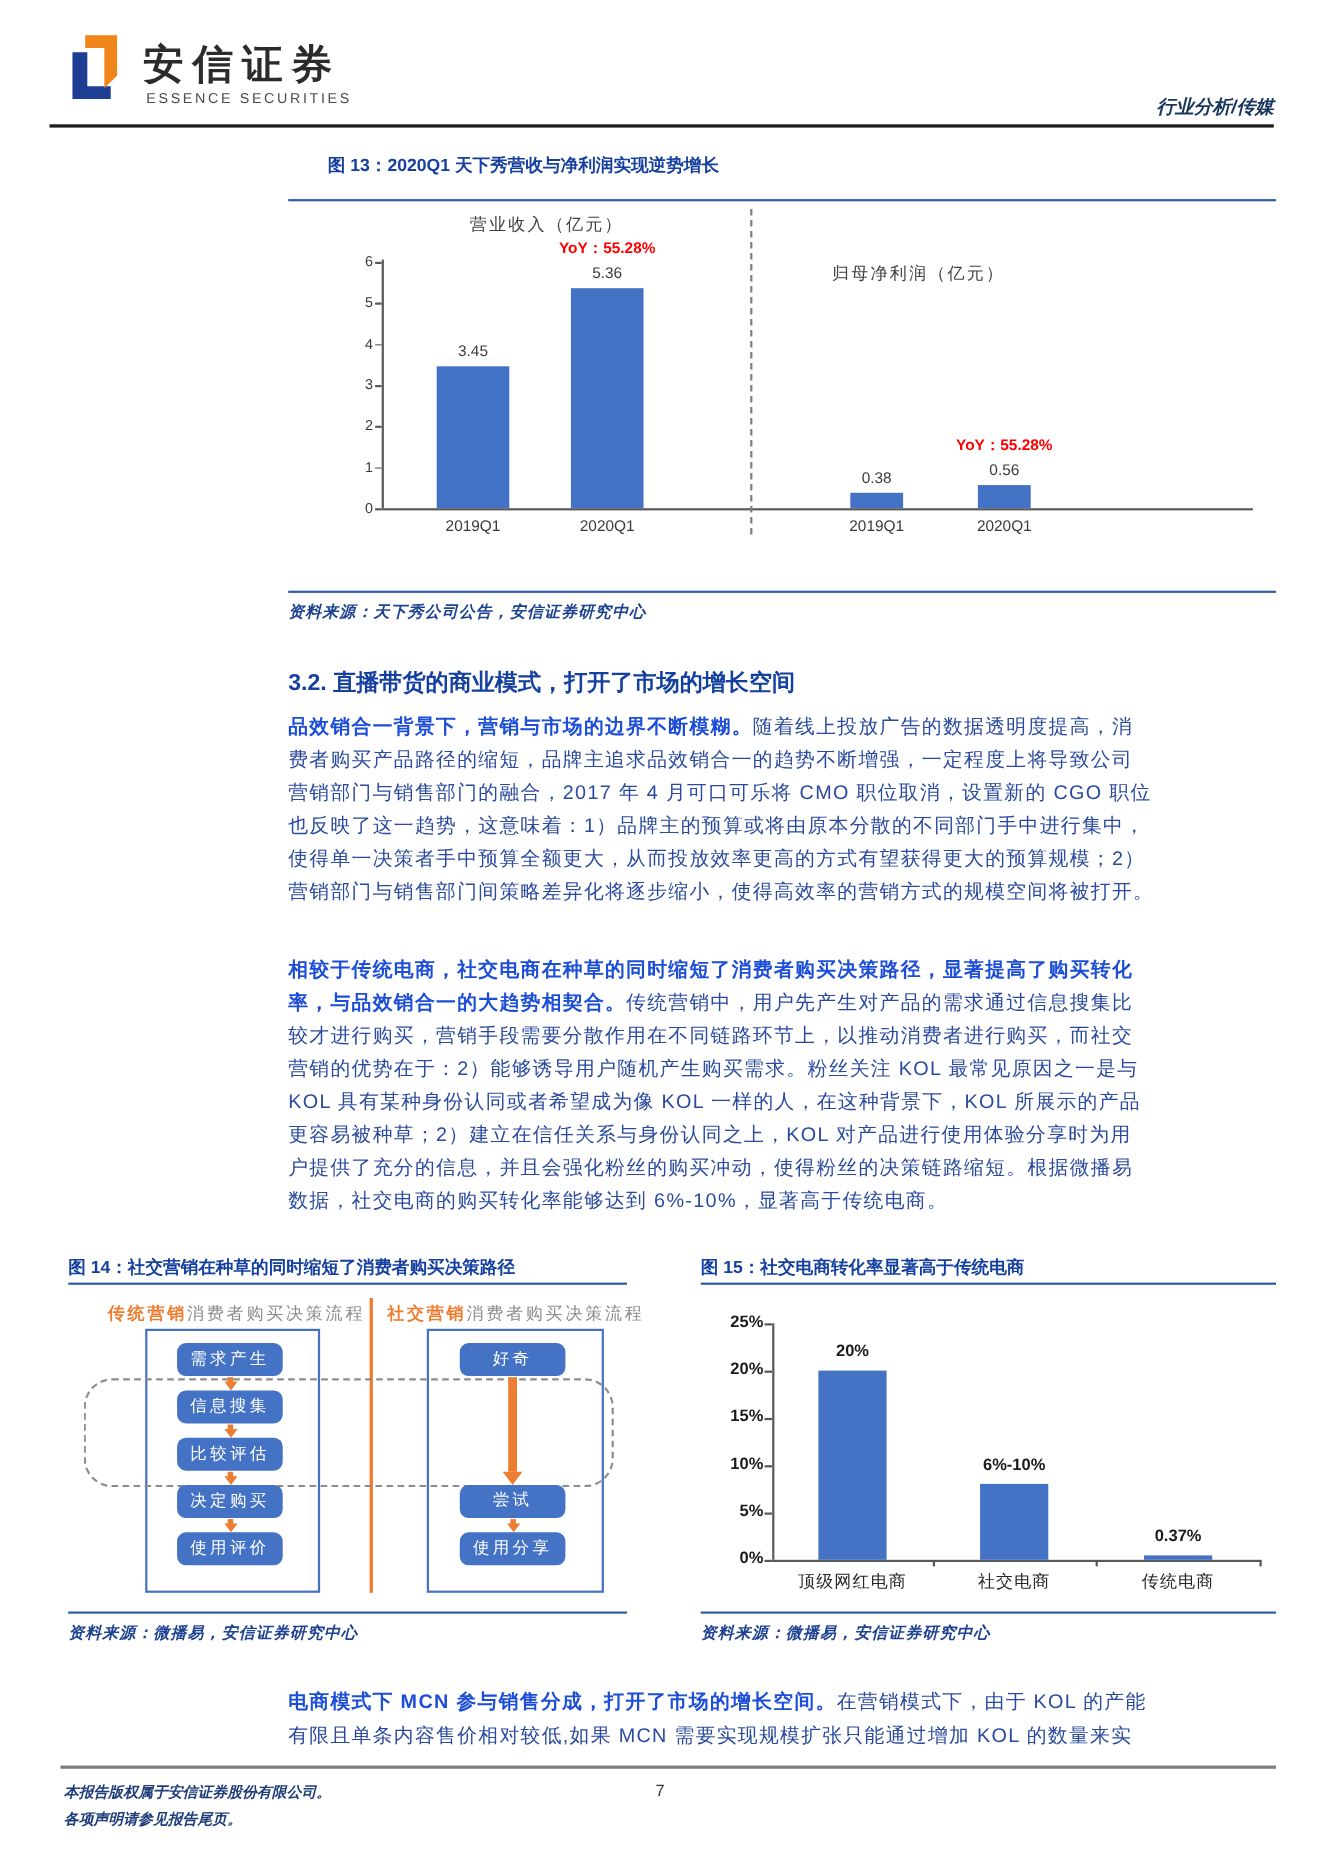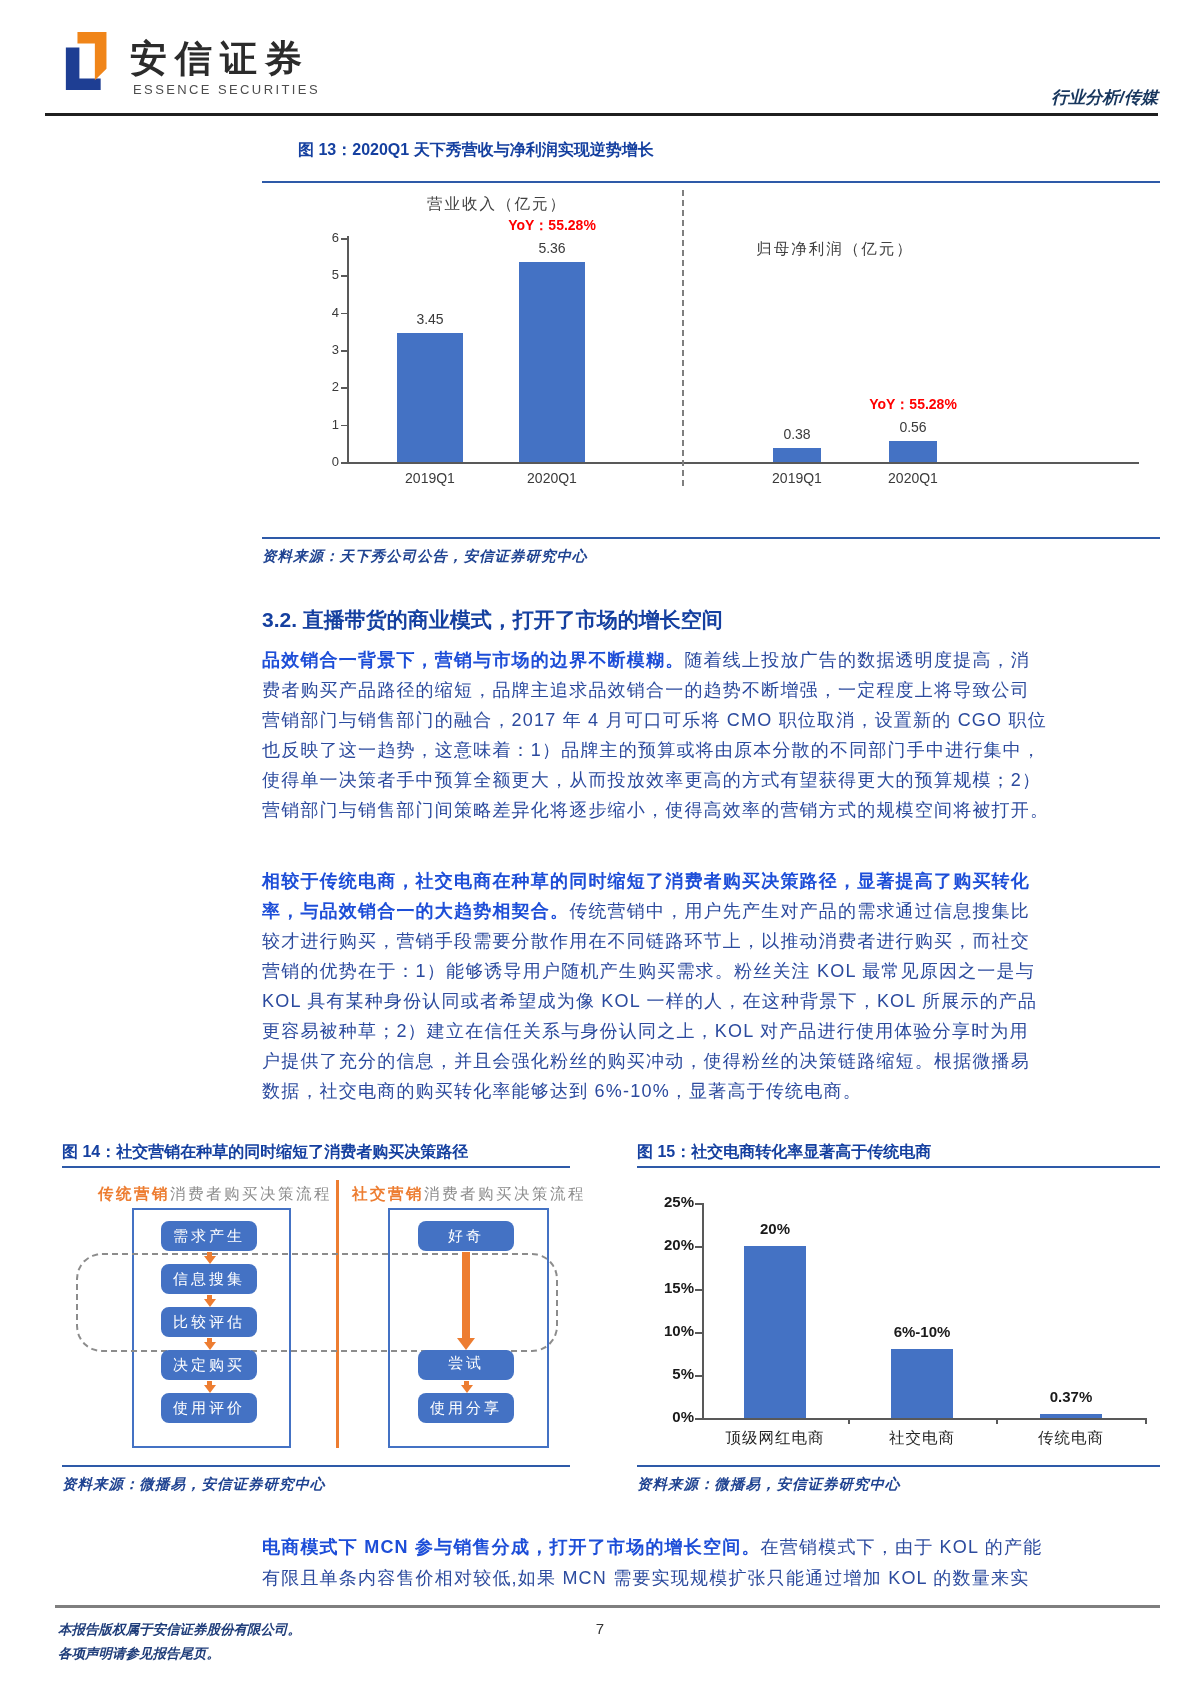--- a/index.html
+++ b/index.html
@@ -121,21 +121,21 @@
     <div class="tline"><span>费者购买产品路径的缩短，品牌主追求品效销合一的趋势不断增强，一定程度上将导致公司</span></div>
     <div class="tline"><span>营销部门与销售部门的融合，2017 年 4 月可口可乐将 CMO 职位取消，设置新的 CGO 职位</span></div>
     <div class="tline"><span>也反映了这一趋势，这意味着：1）品牌主的预算或将由原本分散的不同部门手中进行集中，</span></div>
     <div class="tline"><span>使得单一决策者手中预算全额更大，从而投放效率更高的方式有望获得更大的预算规模；2）</span></div>
     <div class="tline"><span>营销部门与销售部门间策略差异化将逐步缩小，使得高效率的营销方式的规模空间将被打开。</span></div>
   </div>
 <div class="abs para" style="left:262px;top:866px;width:810px;">
     <div class="tline"><b>相较于传统电商，社交电商在种草的同时缩短了消费者购买决策路径，显著提高了购买转化</b></div>
     <div class="tline"><b>率，与品效销合一的大趋势相契合。</b><span>传统营销中，用户先产生对产品的需求通过信息搜集比</span></div>
     <div class="tline"><span>较才进行购买，营销手段需要分散作用在不同链路环节上，以推动消费者进行购买，而社交</span></div>
-    <div class="tline"><span>营销的优势在于：1）能够诱导用户随机产生购买需求。粉丝关注 KOL 最常见原因之一是与</span></div>
+    <div class="tline"><span>营销的优势在于：2）能够诱导用户随机产生购买需求。粉丝关注 KOL 最常见原因之一是与</span></div>
     <div class="tline"><span>KOL 具有某种身份认同或者希望成为像 KOL 一样的人，在这种背景下，KOL 所展示的产品</span></div>
     <div class="tline"><span>更容易被种草；2）建立在信任关系与身份认同之上，KOL 对产品进行使用体验分享时为用</span></div>
     <div class="tline"><span>户提供了充分的信息，并且会强化粉丝的购买冲动，使得粉丝的决策链路缩短。根据微播易</span></div>
     <div class="tline"><span>数据，社交电商的购买转化率能够达到 6%-10%，显著高于传统电商。</span></div>
   </div>
 
 <div class="abs fig-title" style="left:62px;top:1142px;text-align:right;">图 14：社交营销在种草的同时缩短了消费者购买决策路径</div>
 <div class="abs blue-rule" style="left:62px;top:1166px;width:508px;"></div>
 
 <div class="abs" style="left:62px;top:1178px;width:508px;height:276px;">

